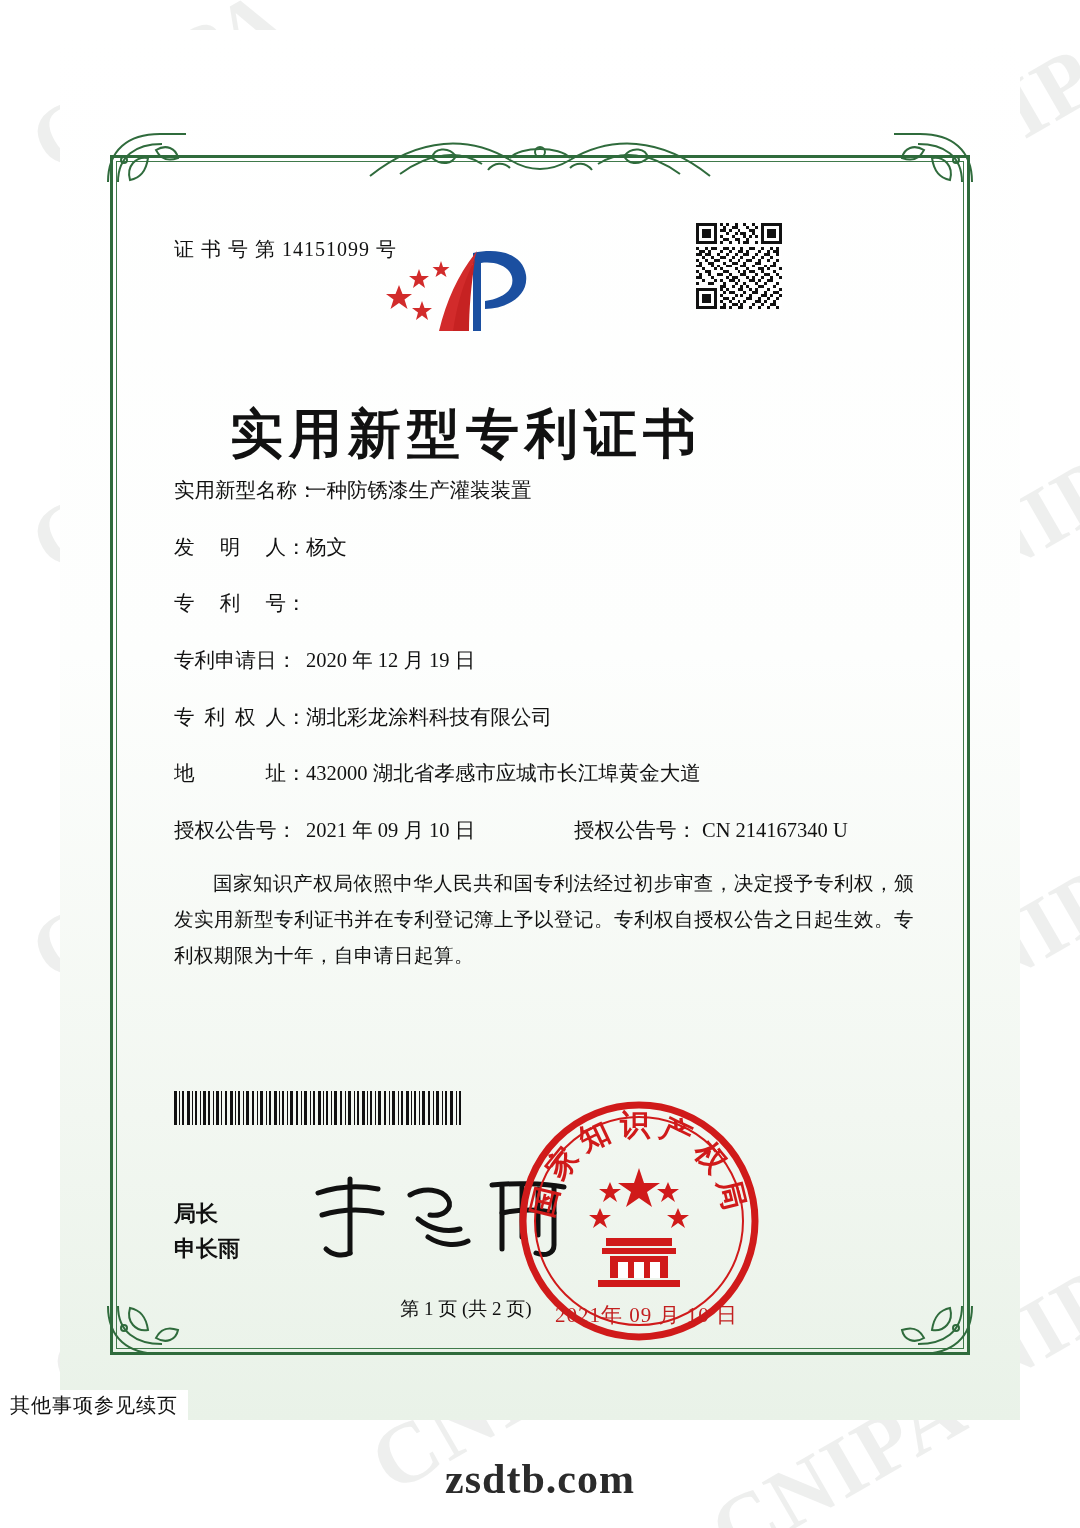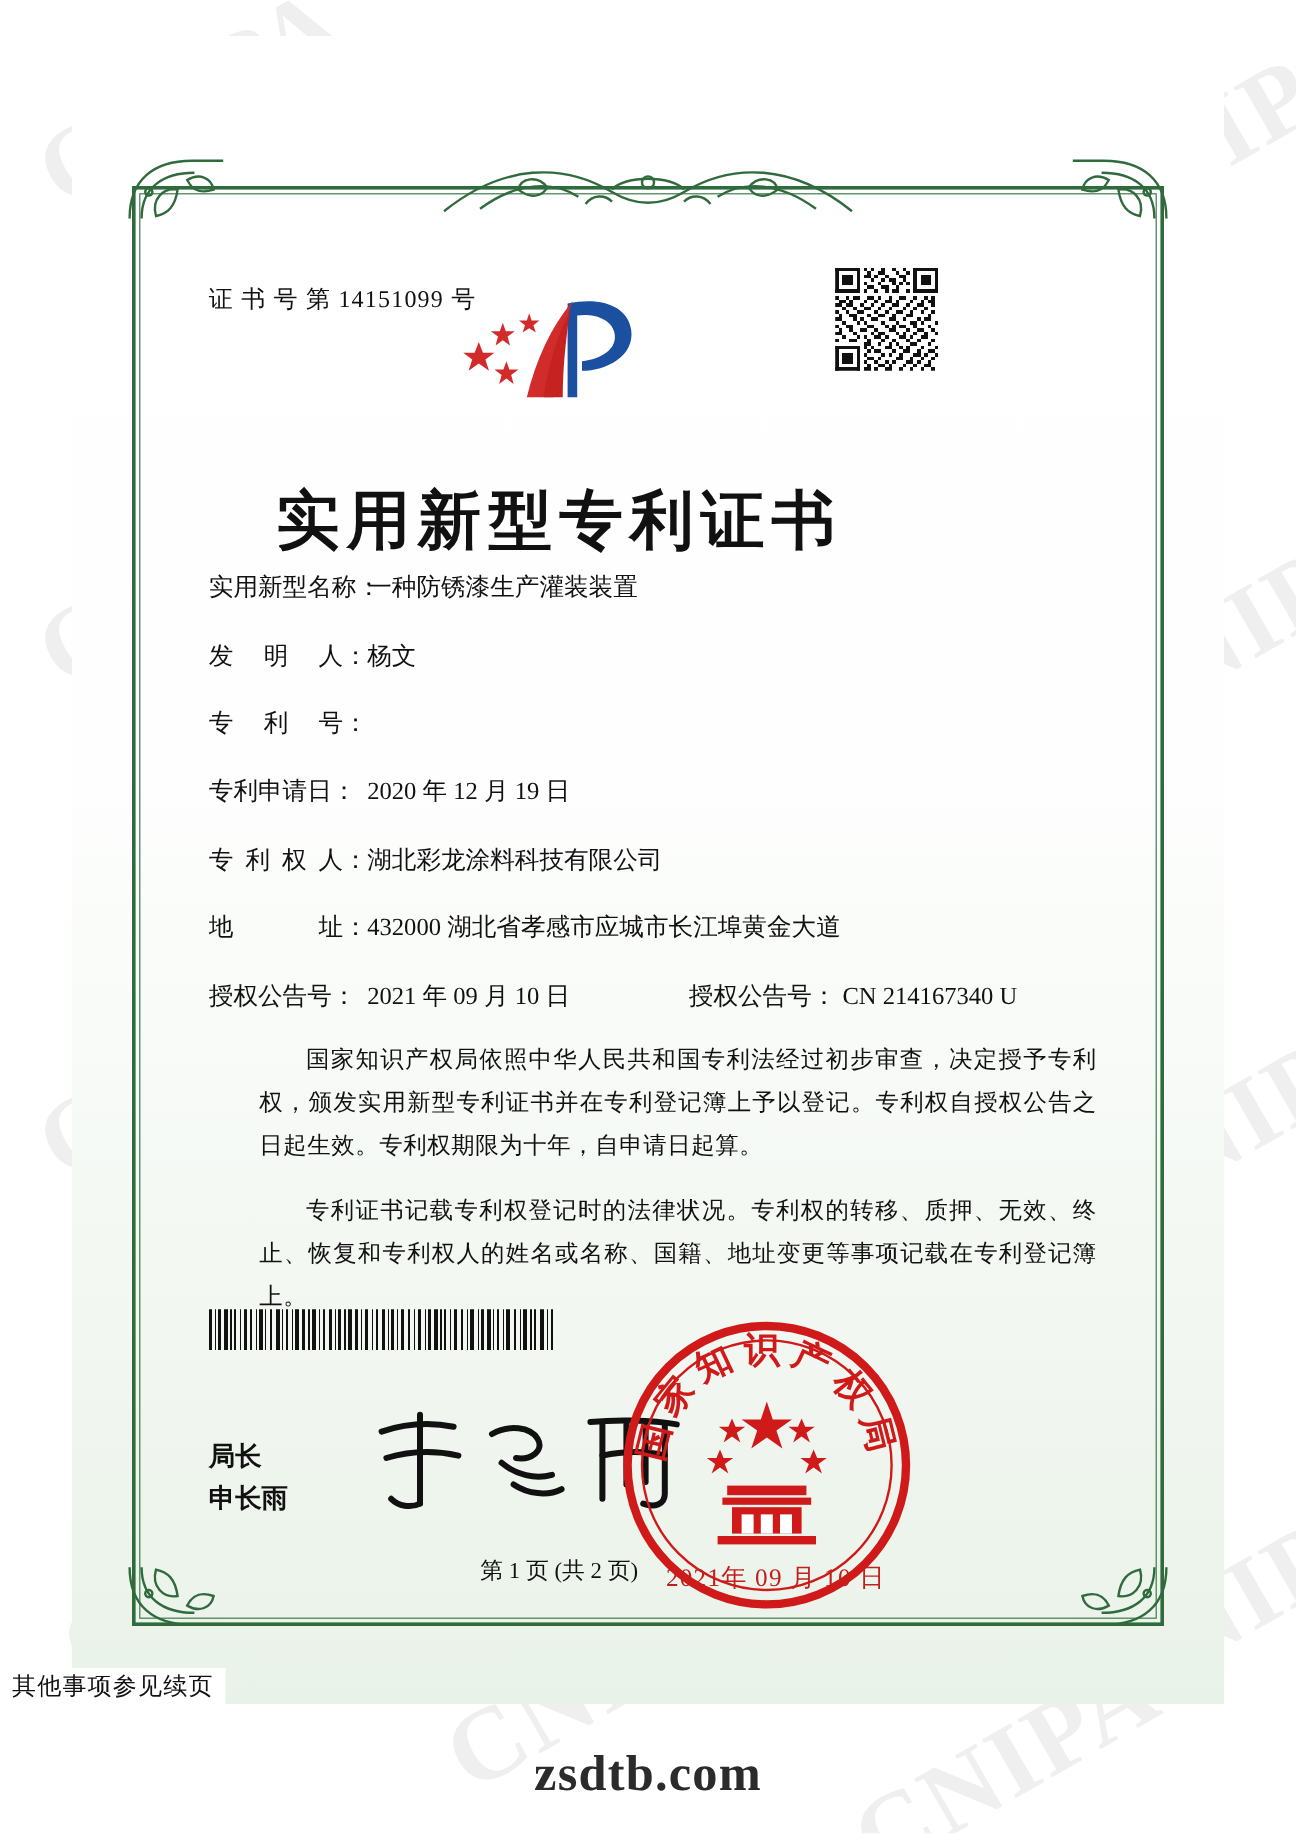--- a/index.html
+++ b/index.html
@@ -158,21 +158,20 @@
   .split-right .field-label { width: 128px; flex: 0 0 128px; }
 
   .para {
     margin-top: 18px;
     font-size: 19.5px;
     line-height: 1.85;
     color: #111;
     text-align: justify;
     text-indent: 2em;
     letter-spacing: 0.5px;
-    margin-left: 42px;
   }
 
   
   .barcode {
     position: absolute;
     left: 58px;
     top: 930px;
     width: 290px;
     height: 34px;
   }
@@ -614,21 +613,20 @@
             <span class="field-label"><span>授权公告号</span><span class="field-colon">：</span></span>
             <span class="field-value">2021 年 09 月 10 日</span>
           </span>
           <span class="split-right">
             <span class="field-label"><span>授权公告号</span><span class="field-colon">：</span></span>
             <span class="field-value">CN 214167340 U</span>
           </span>
         </div>
 
         <div class="para">国家知识产权局依照中华人民共和国专利法经过初步审查，决定授予专利权，颁发实用新型专利证书并在专利登记簿上予以登记。专利权自授权公告之日起生效。专利权期限为十年，自申请日起算。</div>
-        <div class="para">专利证书记载专利权登记时的法律状况。专利权的转移、质押、无效、终止、恢复和专利权人的姓名或名称、国籍、地址变更等事项记载在专利登记簿上。</div>
       </div>
 
       <div class="barcode">
         <svg viewBox="0 0 290 34" preserveAspectRatio="none" shape-rendering="crispEdges">
           <g fill="#111111">
             <rect x="0" y="0" width="3" height="34"></rect>
               <rect x="5" y="0" width="1" height="34"></rect>
             <rect x="8" y="0" width="2" height="34"></rect>
               <rect x="13" y="0" width="3" height="34"></rect>
             <rect x="18" y="0" width="1" height="34"></rect>

